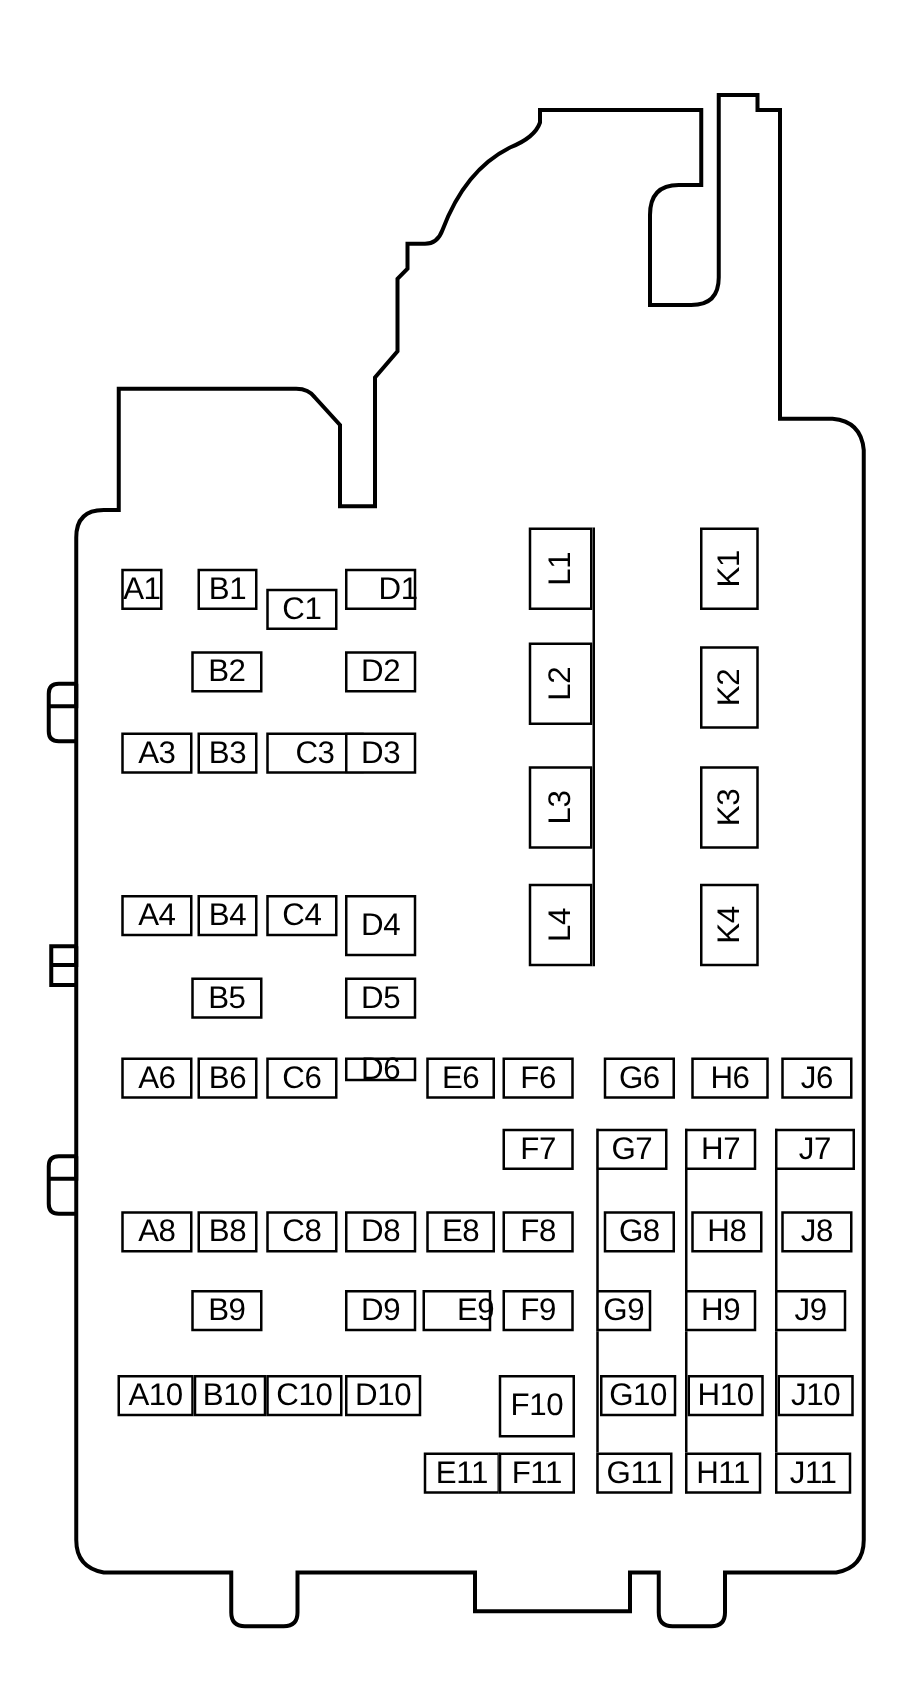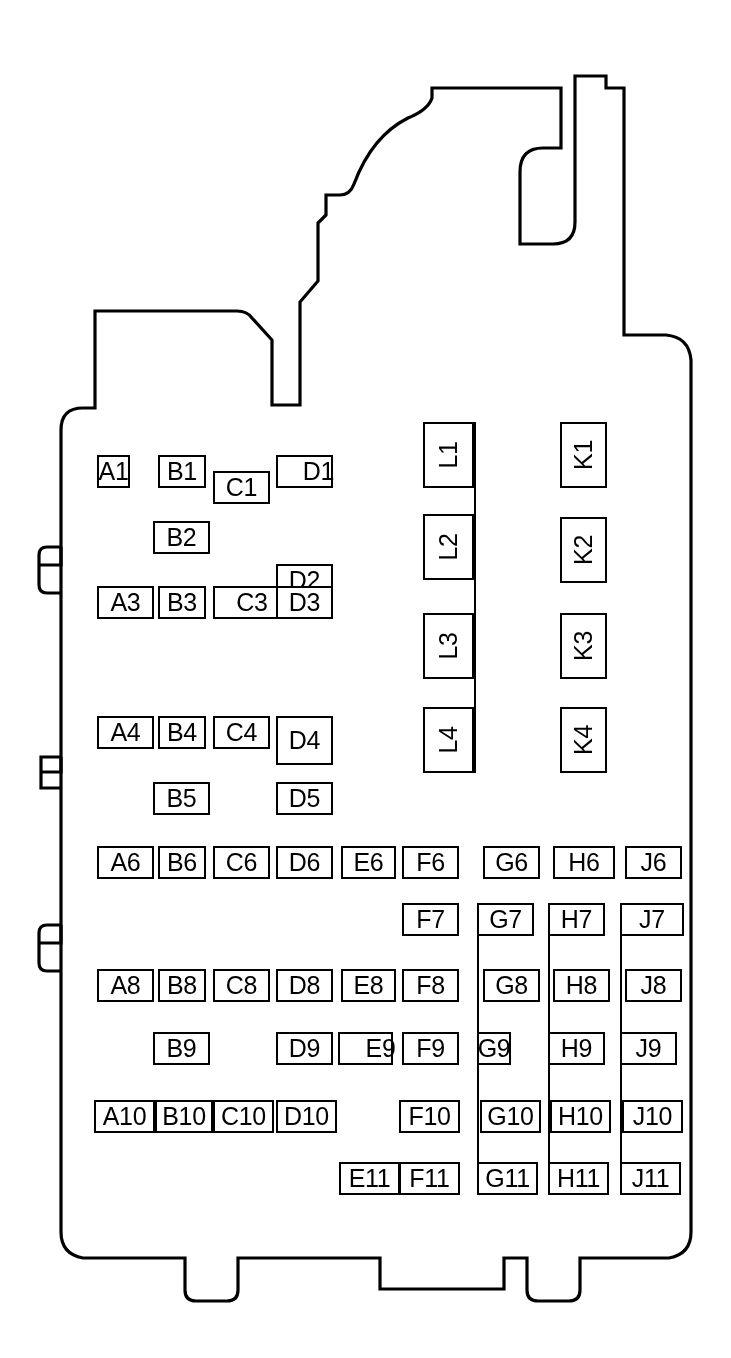--- a/index.html
+++ b/index.html
@@ -160,21 +160,21 @@
       </div>
       <div class="slot-box slot-h" style="left: 213px; top: 455px; width: 57px; height: 33px; margin-top: 16px;">
         <span class="lbl">C1</span>
       </div>
       <div class="slot-box slot-h" style="left: 276px; top: 455px; width: 57px; height: 33px; padding-left: 28px;">
         <span class="lbl">D1</span>
       </div>
       <div class="slot-box slot-h" style="left: 153px; top: 521px; width: 57px; height: 33px;">
         <span class="lbl">B2</span>
       </div>
-      <div class="slot-box slot-h" style="left: 276px; top: 521px; width: 57px; height: 33px; margin-top: 43px;">
+      <div class="slot-box slot-h" style="left: 276px; top: 521px; width: 57px; height: 33px;">
         <span class="lbl">D2</span>
       </div>
       <div class="slot-box slot-h" style="left: 97px; top: 586px; width: 57px; height: 33px;">
         <span class="lbl">A3</span>
       </div>
       <div class="slot-box slot-h" style="left: 158px; top: 586px; width: 48px; height: 33px;">
         <span class="lbl">B3</span>
       </div>
       <div class="slot-box slot-h" style="left: 213px; top: 586px; width: 78px; height: 33px;">
         <span class="lbl">C3</span>
@@ -202,21 +202,21 @@
       </div>
       <div class="slot-box slot-h" style="left: 97px; top: 846px; width: 57px; height: 33px;">
         <span class="lbl">A6</span>
       </div>
       <div class="slot-box slot-h" style="left: 158px; top: 846px; width: 48px; height: 33px;">
         <span class="lbl">B6</span>
       </div>
       <div class="slot-box slot-h" style="left: 213px; top: 846px; width: 57px; height: 33px;">
         <span class="lbl">C6</span>
       </div>
-      <div class="slot-box slot-h" style="left: 276px; top: 846px; width: 57px; height: 33px;">
+      <div class="slot-box slot-h" style="left: 276px; top: 846px; width: 57px; height: 19px;">
         <span class="lbl">D6</span>
       </div>
       <div class="slot-box slot-h" style="left: 341px; top: 846px; width: 55px; height: 33px;">
         <span class="lbl">E6</span>
       </div>
       <div class="slot-box slot-h" style="left: 402px; top: 846px; width: 57px; height: 33px;">
         <span class="lbl">F6</span>
       </div>
       <div class="slot-box slot-h" style="left: 483px; top: 846px; width: 57px; height: 33px;">
         <span class="lbl">G6</span>
@@ -271,42 +271,42 @@
       </div>
       <div class="slot-box slot-h" style="left: 276px; top: 1032px; width: 57px; height: 33px;">
         <span class="lbl">D9</span>
       </div>
       <div class="slot-box slot-h" style="left: 338px; top: 1032px; width: 55px; height: 33px; padding-left: 30px;">
         <span class="lbl">E9</span>
       </div>
       <div class="slot-box slot-h" style="left: 402px; top: 1032px; width: 57px; height: 33px;">
         <span class="lbl">F9</span>
       </div>
-      <div class="slot-box slot-h" style="left: 477px; top: 1032px; width: 34px; height: 33px;">
+      <div class="slot-box slot-h" style="left: 477px; top: 1032px; width: 44px; height: 33px;">
         <span class="lbl">G9</span>
       </div>
       <div class="slot-box slot-h" style="left: 548px; top: 1032px; width: 57px; height: 33px;">
         <span class="lbl">H9</span>
       </div>
       <div class="slot-box slot-h" style="left: 620px; top: 1032px; width: 57px; height: 33px;">
         <span class="lbl">J9</span>
       </div>
       <div class="slot-box slot-h" style="left: 94px; top: 1100px; width: 61px; height: 33px;">
         <span class="lbl">A10</span>
       </div>
       <div class="slot-box slot-h" style="left: 155px; top: 1100px; width: 58px; height: 33px;">
         <span class="lbl">B10</span>
       </div>
       <div class="slot-box slot-h" style="left: 213px; top: 1100px; width: 61px; height: 33px;">
         <span class="lbl">C10</span>
       </div>
       <div class="slot-box slot-h" style="left: 276px; top: 1100px; width: 61px; height: 33px;">
         <span class="lbl">D10</span>
       </div>
-      <div class="slot-box slot-h" style="left: 399px; top: 1100px; width: 61px; height: 33px;">
+      <div class="slot-box slot-h" style="left: 399px; top: 1100px; width: 61px; height: 50px;">
         <span class="lbl">F10</span>
       </div>
       <div class="slot-box slot-h" style="left: 480px; top: 1100px; width: 61px; height: 33px;">
         <span class="lbl">G10</span>
       </div>
       <div class="slot-box slot-h" style="left: 550px; top: 1100px; width: 61px; height: 33px;">
         <span class="lbl">H10</span>
       </div>
       <div class="slot-box slot-h" style="left: 622px; top: 1100px; width: 61px; height: 33px;">
         <span class="lbl">J10</span>

